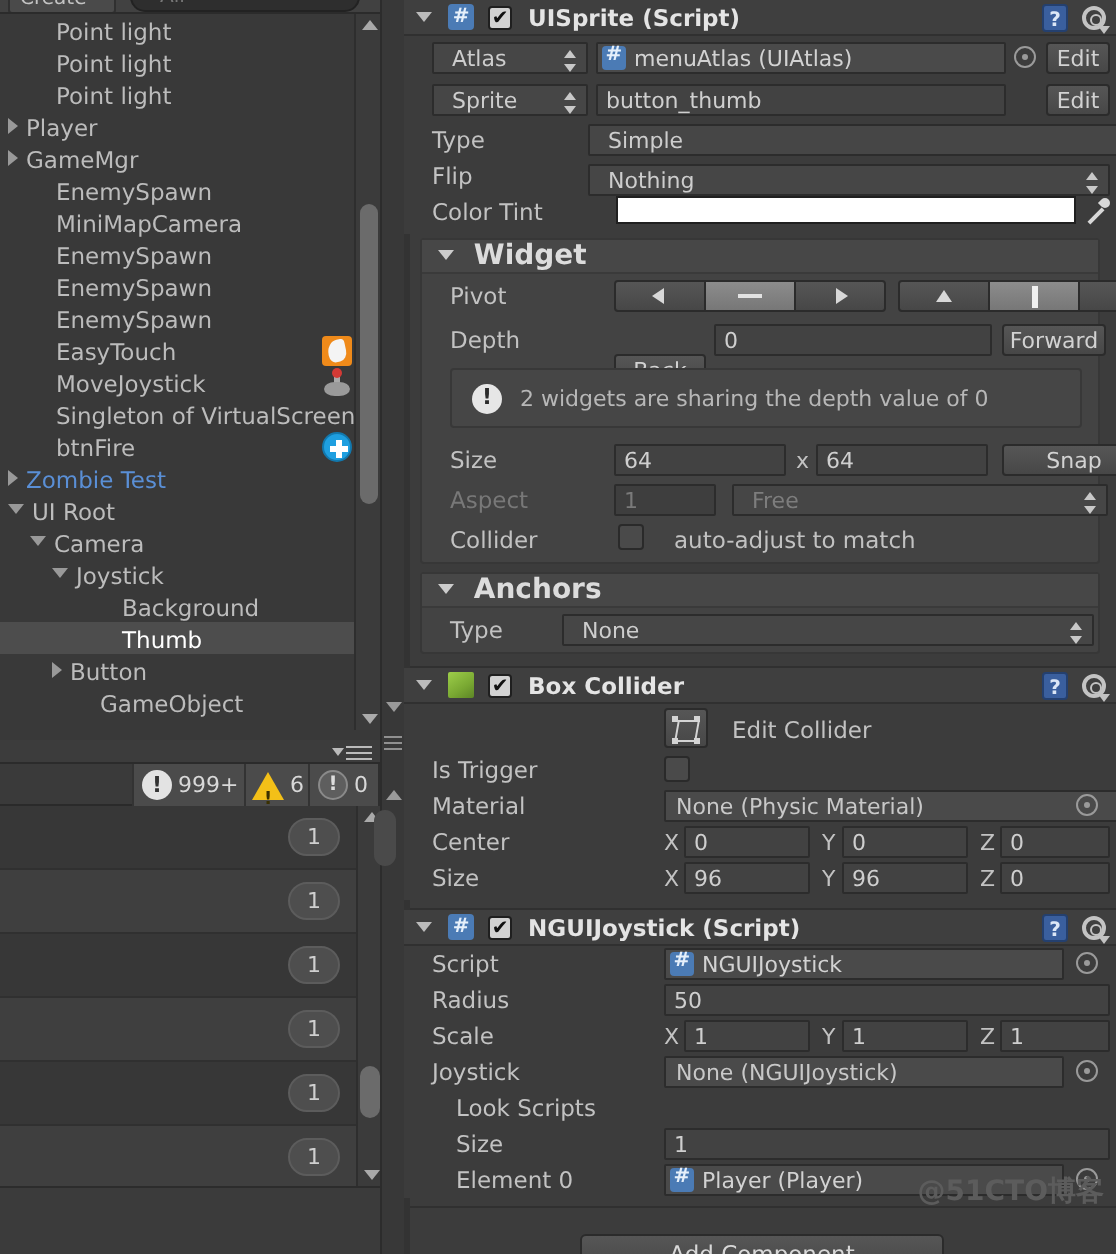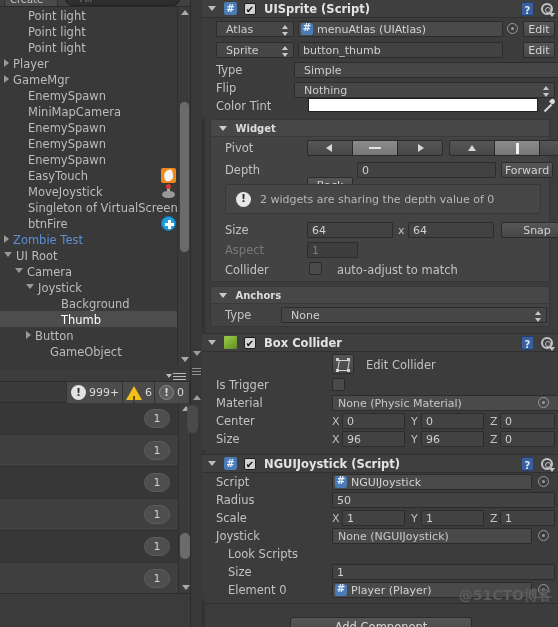--- a/index.html
+++ b/index.html
@@ -322,21 +322,21 @@
     border:1px solid #2b2b2b; border-radius:2px;
     height:16px; line-height:15px; text-align:center;
     color:#d2d2d2; font-size:11px;
   }
   .sect{
     position:relative; margin:0 8px; background:#434343;
     border:1px solid #373737; border-radius:2px;
   }
   .sect-head{
     height:17px; line-height:17px; padding-left:8px;
-    font-weight:bold; color:#dcdcdc; font-size:10px;
+    font-weight:bold; color:#dcdcdc; font-size:14px;
     background:#474747; border-bottom:1px solid #3a3a3a;
   }
   .sect-head .fold2{
     display:inline-block; width:0;height:0; vertical-align:middle; margin-right:5px;
     border-left:4px solid transparent;border-right:4px solid transparent;border-top:5px solid #ccc;
     position:relative; top:-1px;
   }
   .colorswatch{
     position:absolute; background:#ffffff; border:1px solid #202020; height:14px;
   }
@@ -628,20 +628,24 @@
         <div class="lab" style="top:3px">Size</div>
         <div class="field" style="left:96px; top:4px; width:86px;">64</div>
         <div class="xyz" style="left:187px; top:4px;">x</div>
         <div class="field" style="left:197px; top:4px; width:86px;">64</div>
         <div class="btn" style="left:290px; top:4px; width:72px;">Snap</div>
       </div>
 
       <div class="row">
         <div class="lab dim">Aspect</div>
         <div class="field dim" style="left:96px; top:1px; width:51px;">1</div>
+        <div class="drop dim" style="left:155px; top:1px; width:188px;">
+          <span>Free</span>
+          <span class="updn" style="top:3px"></span>
+        </div>
       </div>
 
       <div class="row" style="height:22px">
         <div class="lab" style="top:2px">Collider</div>
         <div class="toggle-box" style="left:98px; top:3px;"></div>
         <div class="lab" style="left:126px; top:2px;">auto-adjust to match</div>
       </div>
     </div>
 
     <div class="sect" style="margin-top:4px;">

